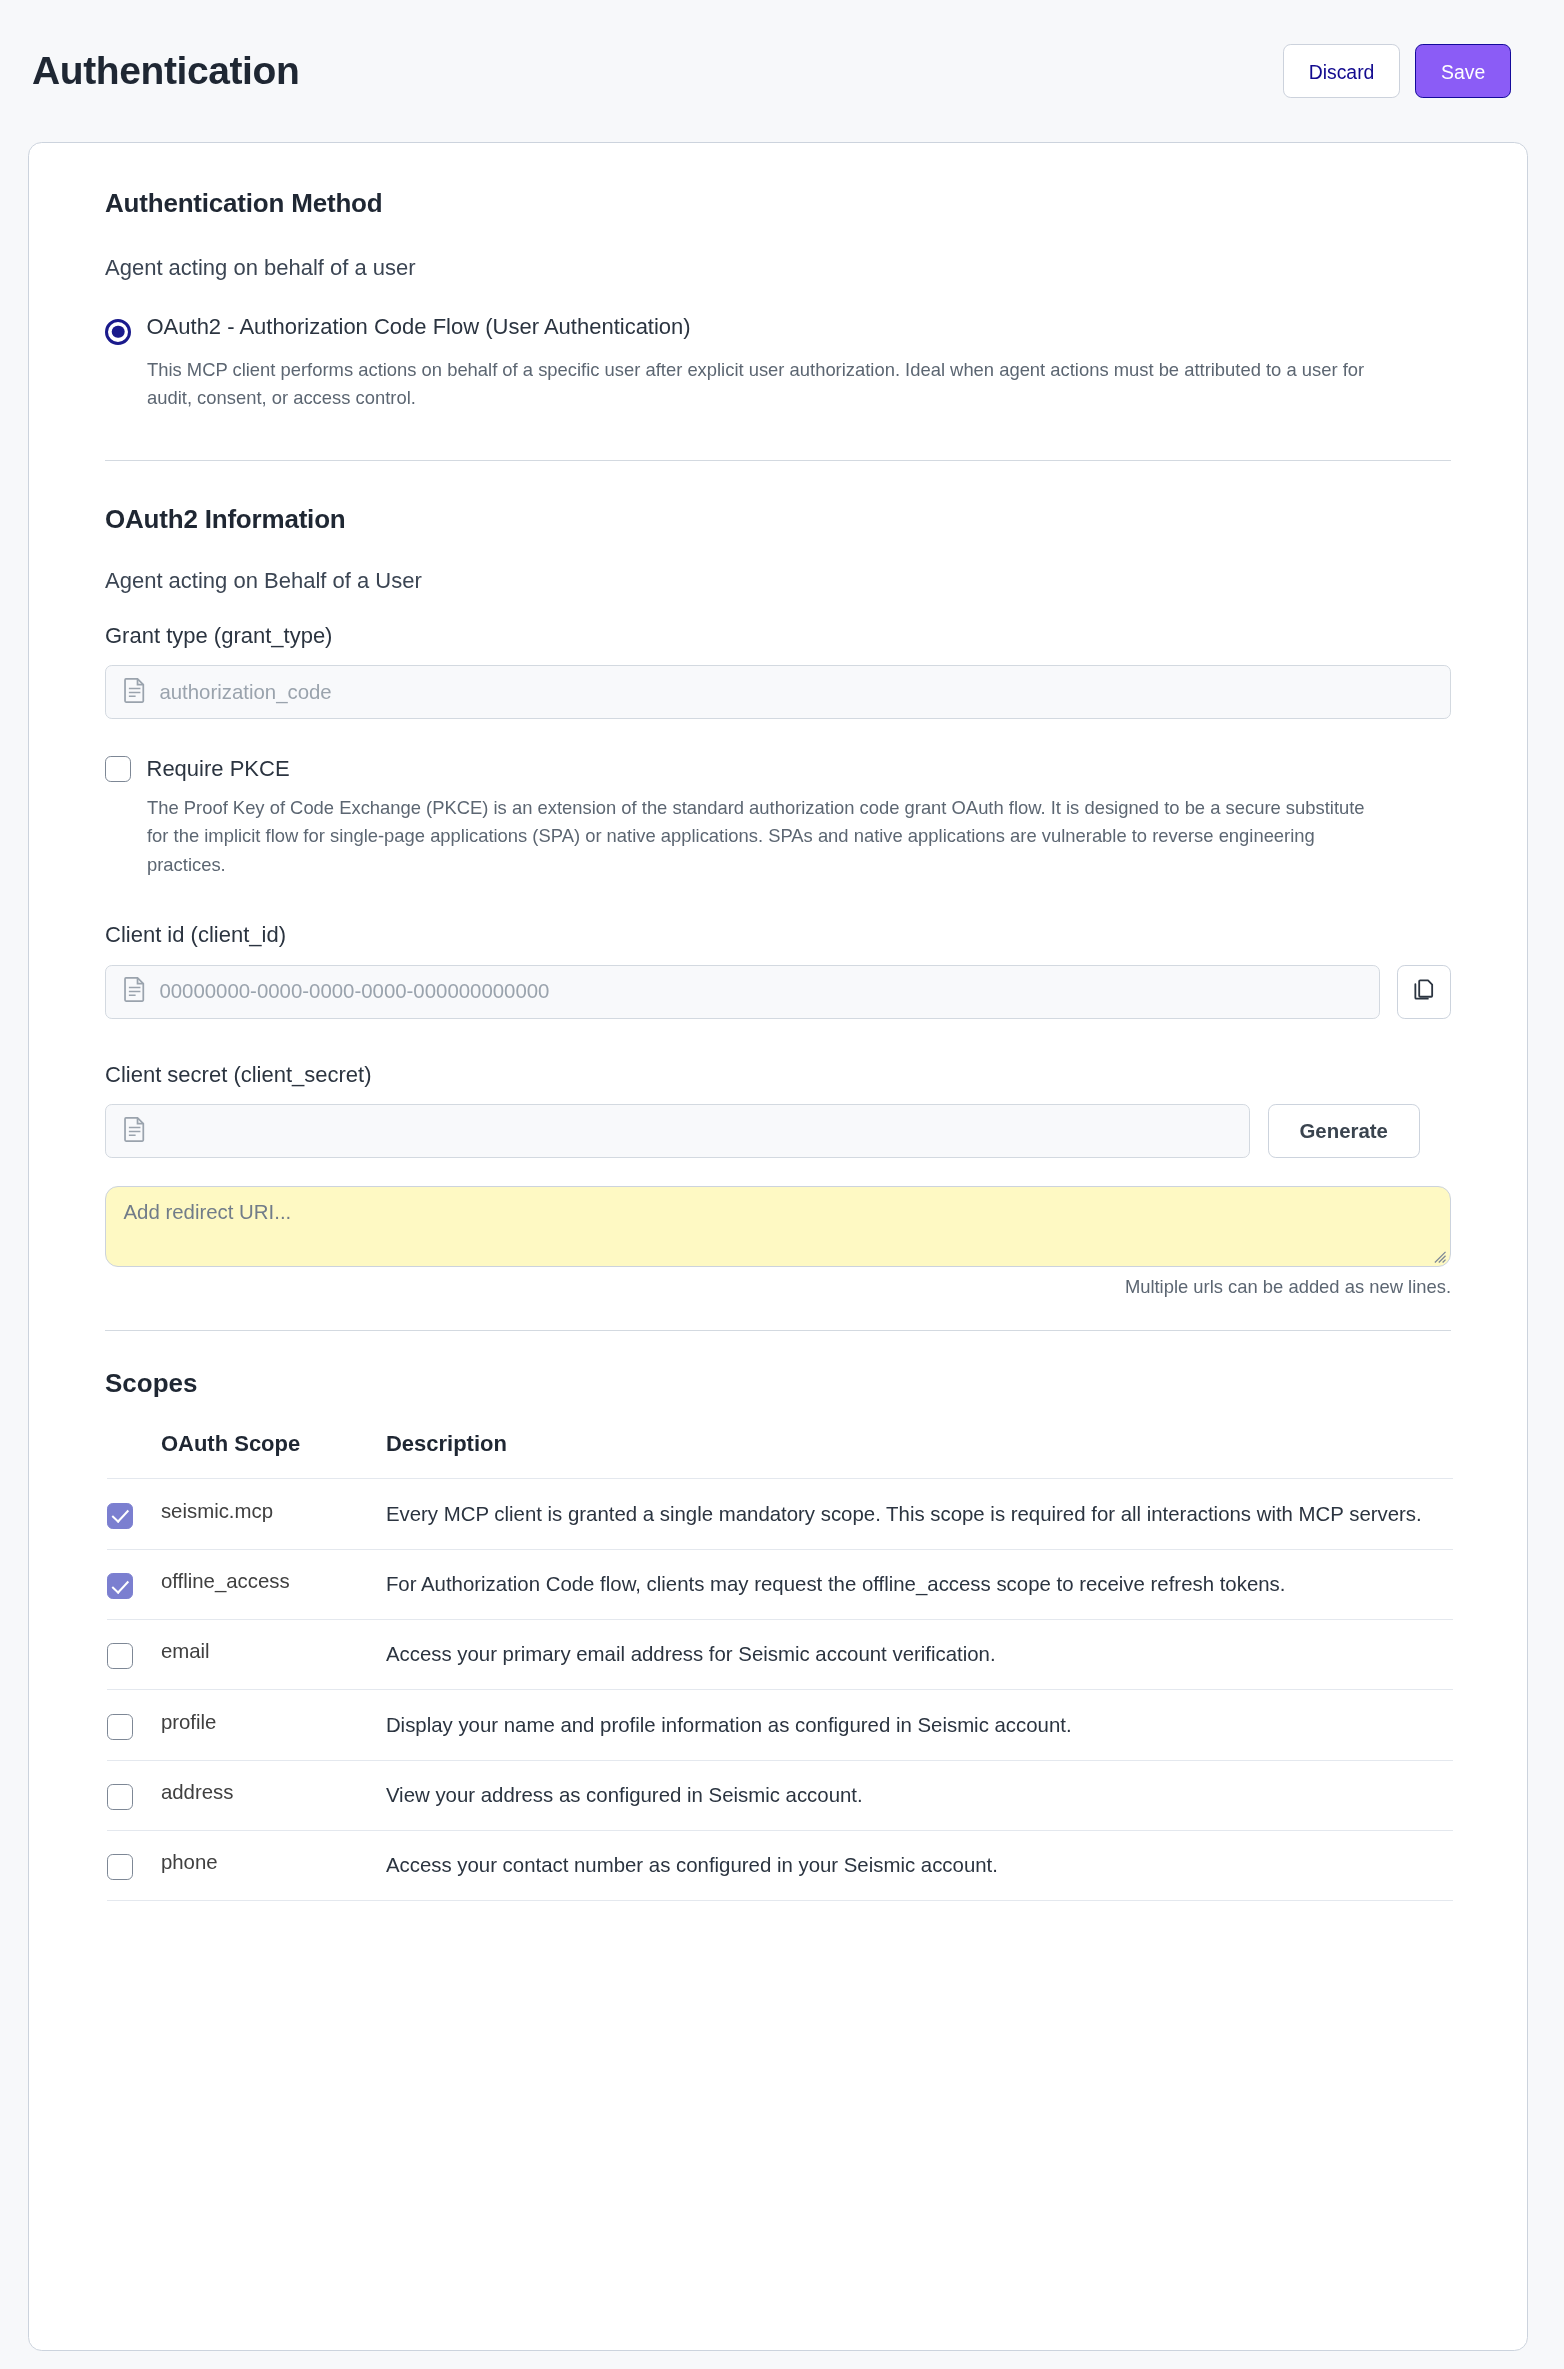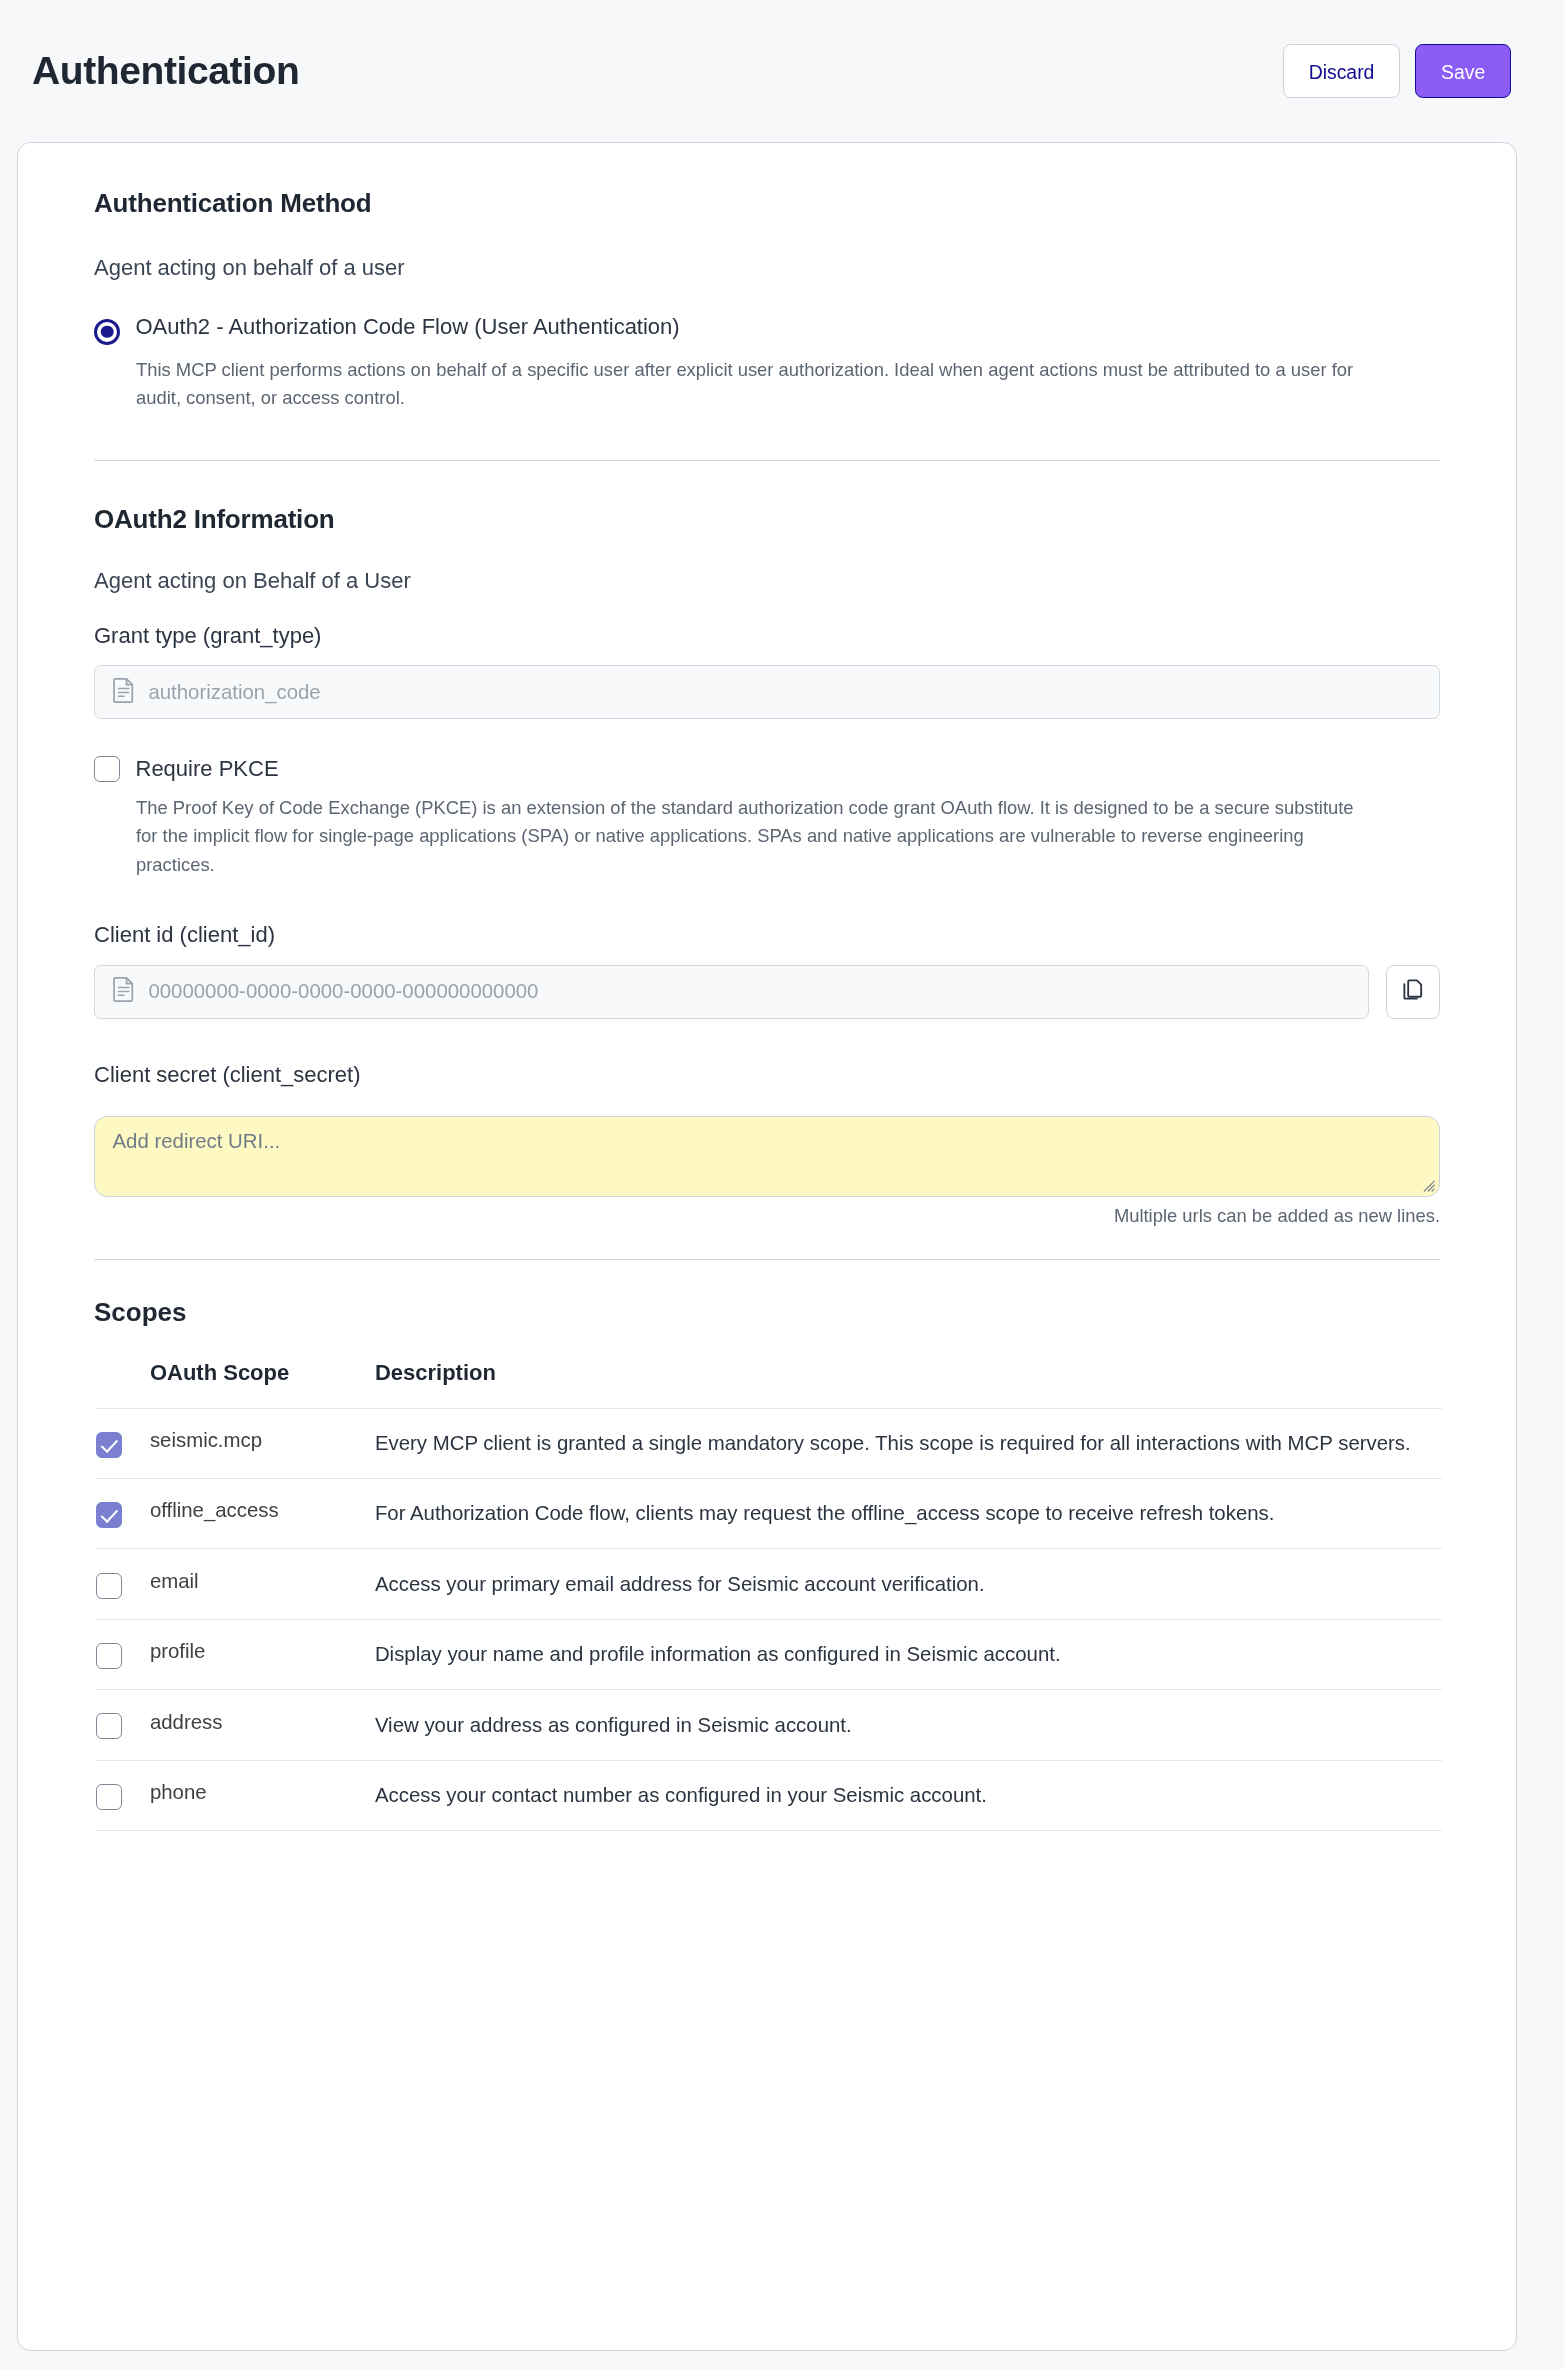--- a/index.html
+++ b/index.html
@@ -58,21 +58,21 @@
   }
   .btn-save {
     background: #8b5cf6;
     color: #ffffff;
     border: 1px solid #140a9a;
   }
 
   
   .card {
     position: absolute;
-    left: 17px;
+    left: 28px;
     top: 142px;
     width: 1500px;
     height: 2209px;
     background: #ffffff;
     border: 1px solid #ccd3dd;
     border-radius: 13.6px;
     padding: 45px 76px 0 76px;
   }
 
   .section-title {
@@ -363,20 +363,33 @@
             <path d="M3.5 6.5v14a1 1 0 0 0 1 1h12" stroke="#2b3440" stroke-width="1.9" stroke-linecap="round"></path>
             <path d="M8.5 2.5h8.2l4.3 4.3V18.5a1 1 0 0 1-1 1h-11.5a1 1 0 0 1-1-1v-15a1 1 0 0 1 1-1z" stroke="#2b3440" stroke-width="1.9" stroke-linejoin="round"></path>
           </svg>
         </span>
       </button>
     </div>
   </div>
 
   <div style="margin-top:43px">
     <p class="field-label">Client secret (client_secret)</p>
+    <div class="input-wrap">
+      <div class="input" style="flex:0 0 1145px">
+        <span class="doc-icon">
+          <svg width="21.3" height="25" viewBox="0 0 22 26" fill="none">
+            <path d="M2 1h12l6 6v17a1 1 0 0 1-1 1H2a1 1 0 0 1-1-1V2a1 1 0 0 1 1-1z" stroke="#9aa3ad" stroke-width="1.8"></path>
+            <path d="M14 1v6h6" stroke="#9aa3ad" stroke-width="1.8"></path>
+            <path d="M5 11h12M5 15h12M5 19h7" stroke="#9aa3ad" stroke-width="1.6"></path>
+          </svg>
+        </span>
+        <span class="placeholder"></span>
+      </div>
+      <button class="btn-generate">Generate</button>
+    </div>
   </div>
 
   <div style="margin-top:28px">
     <div class="textarea">
       <span class="placeholder">Add redirect URI...</span>
       <span class="resize-grip">
         <svg width="15.5" height="15.5" viewBox="0 0 16 16">
           <path d="M15 4L4 15M15 8L8 15M15 12L12 15" stroke="#7d8795" stroke-width="1.3"></path>
         </svg>
       </span>

